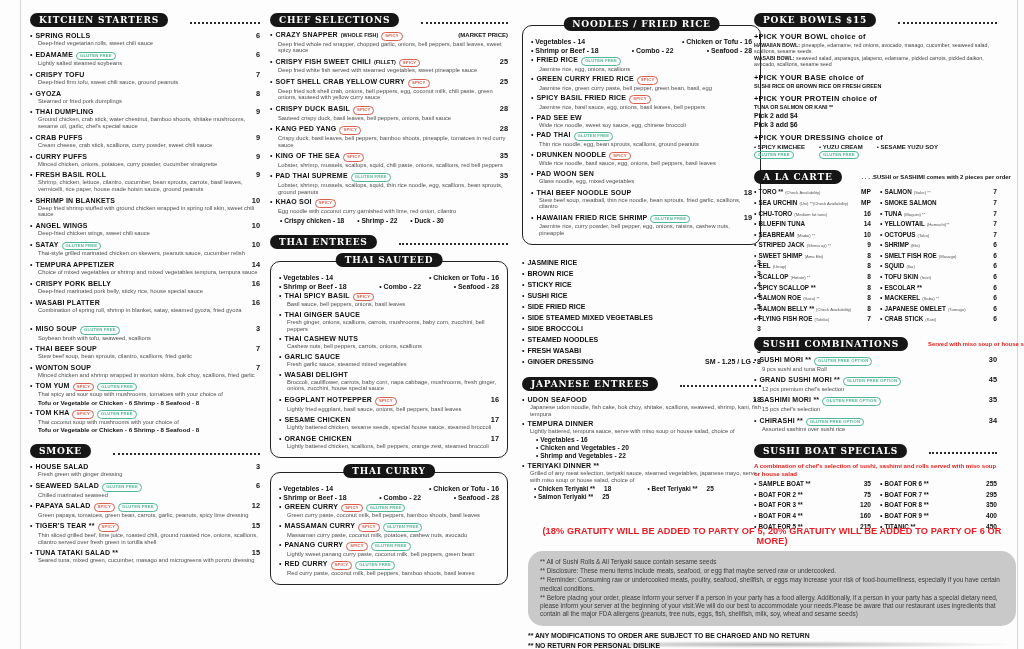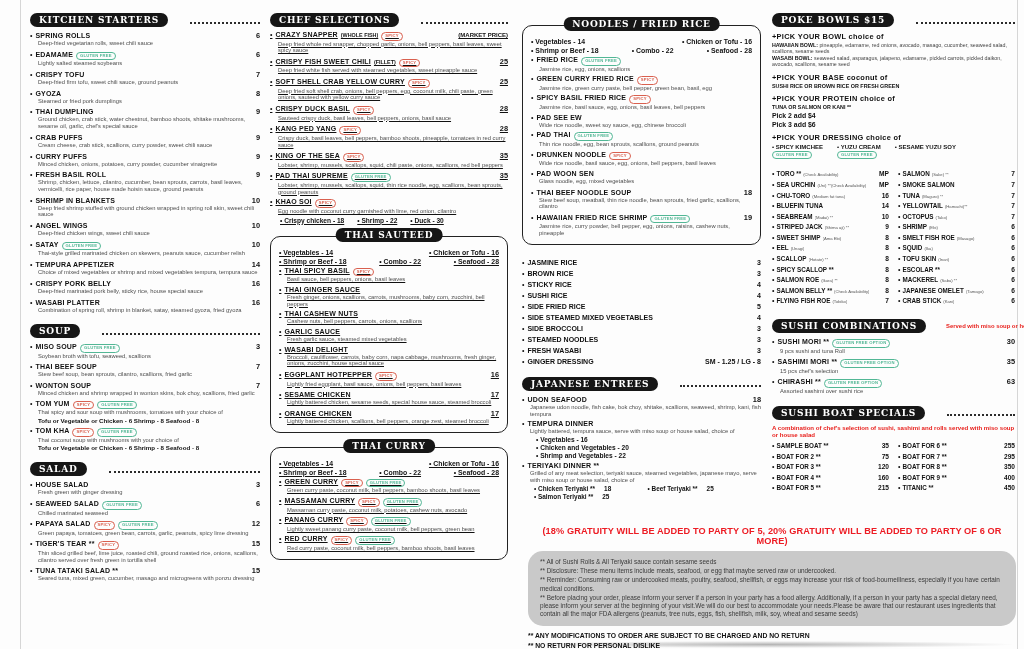--- a/index.html
+++ b/index.html
@@ -3,23 +3,23 @@
 <meta charset="utf-8">
 <style>
   html,body{margin:0;padding:0;}
   body{width:1024px;height:649px;background:#fdfdfd;font-family:"Liberation Sans",sans-serif;color:#111;position:relative;overflow:hidden;}
   .edge{position:absolute;top:0;bottom:0;width:1px;background:#d6d6d6;}
   #edgeL{left:20px;} #edgeR{right:6px;}
   .shadow{position:absolute;left:522px;right:12px;bottom:1px;height:7px;
     background:radial-gradient(ellipse at center,rgba(110,110,110,.5),rgba(255,255,255,0) 72%);}
   .col{position:absolute;top:13px;}
   #col1{left:30px;width:230px;}
-  #col2{left:270px;width:238px;text-decoration:underline;}
+  #col2{left:270px;width:238px;}
   #col3{left:522px;width:239px;}
-  #col4{left:772px;width:243px;}
+  #col4{left:754px;width:243px;}
   #bottomRight{position:absolute;left:528px;top:526px;width:488px;}
 
   .section{margin-bottom:11px;}
   .sec-head{display:flex;align-items:center;gap:20px;margin-bottom:4px;}
   .pill{background:#161616;color:#fff;font-family:"DejaVu Serif",serif;font-weight:bold;
     font-size:9px;letter-spacing:.8px;padding:2px 9px;border-radius:9px;white-space:nowrap;}
   .dots{flex:1;border-bottom:2px dotted #2b2b2b;height:5px;margin-left:2px;}
   .sec-note{font-size:5.9px;font-weight:bold;white-space:nowrap;}
   .note-para{font-size:6.1px;font-weight:bold;line-height:1.25;margin:1px 0 3px;}
 
@@ -195,24 +195,20 @@
       <div class="item">
         <div class="irow">
           <span class="bullet">•</span>
           <span class="iname">WASABI PLATTER</span>
           <span class="iprice">16</span>
         </div>
         <div class="idesc">Combination of spring roll, shrimp in blanket, satay, steamed gyoza, fried gyoza</div>
       </div>
     </div>
     <div class="section">
-      <div class="sec-head">
-        <span class="pill">SOUP</span>
-        <span class="dots"></span>
-      </div>
       <div class="item">
         <div class="irow">
           <span class="bullet">•</span>
           <span class="iname">MISO SOUP</span>
           <span class="badge" style="color: rgb(82, 183, 149); border-color: rgb(82, 183, 149);">GLUTEN FREE</span>
           <span class="iprice">3</span>
         </div>
         <div class="idesc">Soybean broth with tofu, seaweed, scallions</div>
       </div>
       <div class="item">
@@ -249,21 +245,21 @@
           <span class="badge" style="color: rgb(217, 96, 79); border-color: rgb(217, 96, 79);">SPICY</span>
           <span class="badge" style="color: rgb(82, 183, 149); border-color: rgb(82, 183, 149);">GLUTEN FREE</span>
           <span class="iprice"></span>
         </div>
         <div class="idesc">Thai coconut soup with mushrooms with your choice of</div>
         <div class="ibold">Tofu or Vegetable or Chicken - 6    Shrimp - 8    Seafood - 8</div>
       </div>
     </div>
     <div class="section">
       <div class="sec-head">
-        <span class="pill">SALAD</span>
+        <span class="pill">SMOKE</span>
         <span class="dots"></span>
       </div>
       <div class="item">
         <div class="irow">
           <span class="bullet">•</span>
           <span class="iname">HOUSE SALAD</span>
           <span class="iprice">3</span>
         </div>
         <div class="idesc">Fresh green with ginger dressing</div>
       </div>
@@ -385,20 +381,26 @@
         </div>
         <div class="idesc">Egg noodle with coconut curry garnished with lime, red onion, cilantro</div>
         <div class="subopts-inline">
           <span class="subopt">• Crispy chicken - 18</span>
           <span class="subopt">• Shrimp  - 22</span>
           <span class="subopt">• Duck - 30</span>
         </div>
       </div>
     </div>
     <div class="section">
+      <div class="sec-head">
+        <span class="pill">THAI ENTREES</span>
+        <span class="dots"></span>
+      </div>
+    </div>
+    <div class="section">
       <div class="box">
         <span class="pill boxpill">THAI SAUTEED</span>
         <div class="opt-row">
           <span class="opt">• Vegetables  - 14</span>
           <span class="opt">• Chicken or Tofu  - 16</span>
         </div>
         <div class="opt-row">
           <span class="opt">• Shrimp or Beef  - 18</span>
           <span class="opt">• Combo - 22</span>
           <span class="opt">• Seafood - 28</span>
@@ -714,21 +716,21 @@
   </div>
 <div class="col" id="col4">
     <div class="section">
       <div class="sec-head">
         <span class="pill">POKE BOWLS $15</span>
         <span class="dots"></span>
       </div>
       <div class="pkhead">+PICK YOUR BOWL choice of</div>
       <div class="pkline"><b>HAWAIIAN BOWL:</b> pineapple, edamame, red onions, avocado, masago, cucumber, seaweed salad, scallions, sesame seeds</div>
       <div class="pkline"><b>WASABI BOWL:</b> seaweed salad, asparagus, jalapeno, edamame, pickled carrots, pickled daikon, avocado, scallions, sesame seed</div>
-      <div class="pkhead">+PICK YOUR BASE coconut of</div>
+      <div class="pkhead">+PICK YOUR BASE choice of</div>
       <div class="pkcaps">SUSHI RICE OR BROWN RICE OR FRESH GREEN</div>
       <div class="pkhead">+PICK YOUR PROTEIN choice of</div>
       <div class="pkcaps">TUNA OR SALMON OR KANI **</div>
       <div class="pkbig">Pick 2 add $4</div>
       <div class="pkbig">Pick 3 add $6</div>
       <div class="pkhead">+PICK YOUR DRESSING choice of</div>
       <div class="dressings">
         <div class="dress">
           <span class="dressname">• SPICY KIMCHEE</span>
           <span class="badge" style="color: rgb(82, 183, 149); border-color: rgb(82, 183, 149);">GLUTEN FREE</span>
@@ -736,20 +738,24 @@
         <div class="dress">
           <span class="dressname">• YUZU CREAM</span>
           <span class="badge" style="color: rgb(82, 183, 149); border-color: rgb(82, 183, 149);">GLUTEN FREE</span>
         </div>
         <div class="dress">
           <span class="dressname">• SESAME YUZU SOY</span>
         </div>
       </div>
     </div>
     <div class="section">
+      <div class="sec-head">
+        <span class="pill">A LA CARTE</span>
+        <span class="sec-note" style="color: rgb(17, 17, 17);">. . . .SUSHI or SASHIMI comes with 2 pieces per order</span>
+      </div>
       <div class="twocol">
         <div class="tclist">
           <div class="lacrow">
             <span class="bullet">•</span>
             <span class="lacname">TORO **</span>
             <span class="lacnote">(Check Availability)</span>
             <span class="lacprice">MP</span>
           </div>
           <div class="lacrow">
             <span class="bullet">•</span>
@@ -913,32 +919,41 @@
           <span class="bullet">•</span>
           <span class="iname">SUSHI MORI **</span>
           <span class="badge" style="color: rgb(82, 183, 149); border-color: rgb(82, 183, 149);">GLUTEN FREE OPTION</span>
           <span class="iprice">30</span>
         </div>
         <div class="idesc">9 pcs sushi and tuna Roll</div>
       </div>
       <div class="item">
         <div class="irow">
           <span class="bullet">•</span>
+          <span class="iname">GRAND SUSHI MORI **</span>
+          <span class="badge" style="color: rgb(82, 183, 149); border-color: rgb(82, 183, 149);">GLUTEN FREE OPTION</span>
+          <span class="iprice">45</span>
+        </div>
+        <div class="idesc">12 pcs premium chef's selection</div>
+      </div>
+      <div class="item">
+        <div class="irow">
+          <span class="bullet">•</span>
           <span class="iname">SASHIMI MORI **</span>
           <span class="badge" style="color: rgb(82, 183, 149); border-color: rgb(82, 183, 149);">GLUTEN FREE OPTION</span>
           <span class="iprice">35</span>
         </div>
         <div class="idesc">15 pcs chef's selection</div>
       </div>
       <div class="item">
         <div class="irow">
           <span class="bullet">•</span>
           <span class="iname">CHIRASHI **</span>
           <span class="badge" style="color: rgb(82, 183, 149); border-color: rgb(82, 183, 149);">GLUTEN FREE OPTION</span>
-          <span class="iprice">63</span>
+          <span class="iprice">34</span>
         </div>
         <div class="idesc">Assorted sashimi over sushi rice</div>
       </div>
     </div>
     <div class="section">
       <div class="sec-head">
         <span class="pill">SUSHI BOAT SPECIALS</span>
         <span class="dots"></span>
       </div>
       <div class="note-para" style="color: rgb(232, 33, 29);">A combination of chef's selection of sushi, sashimi and rolls served with miso soup or house salad</div>

